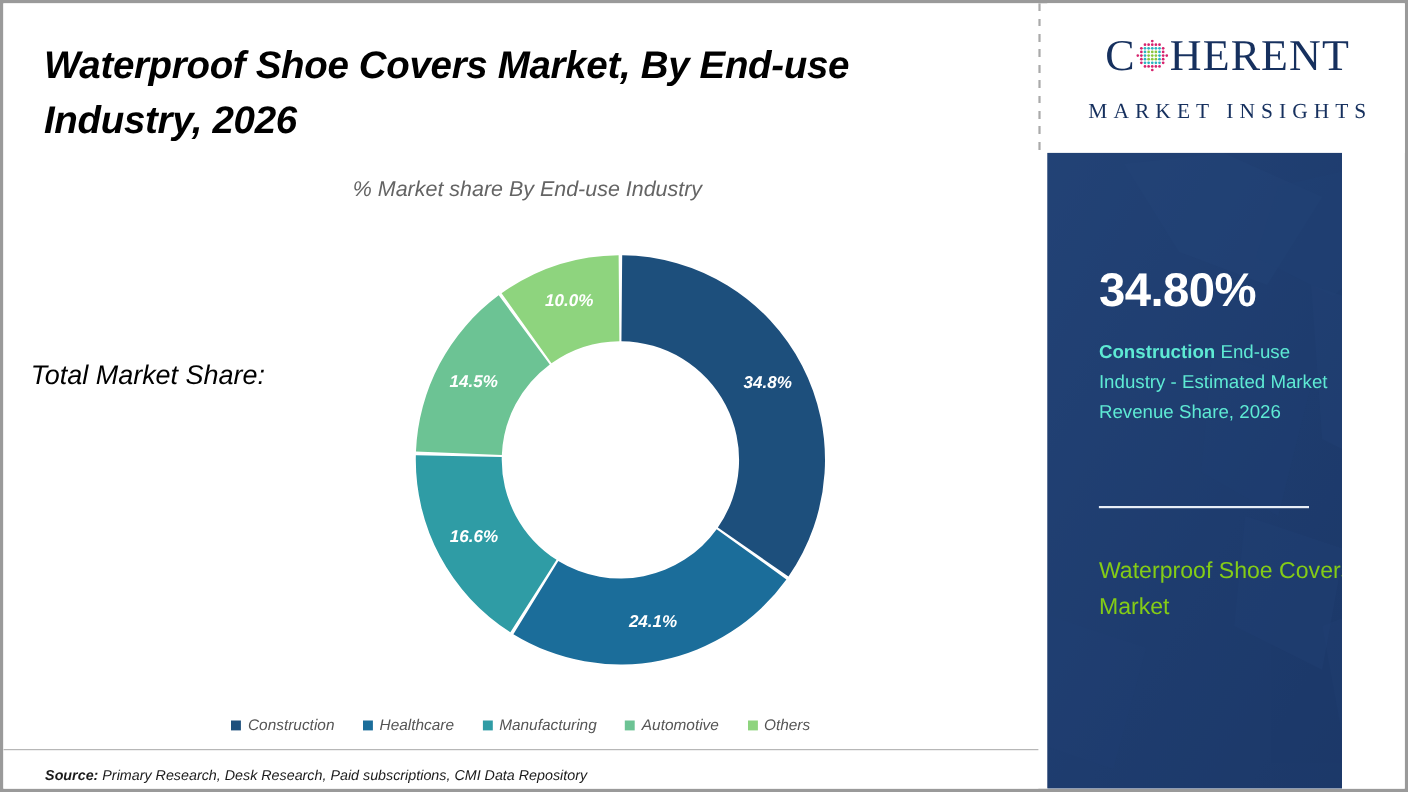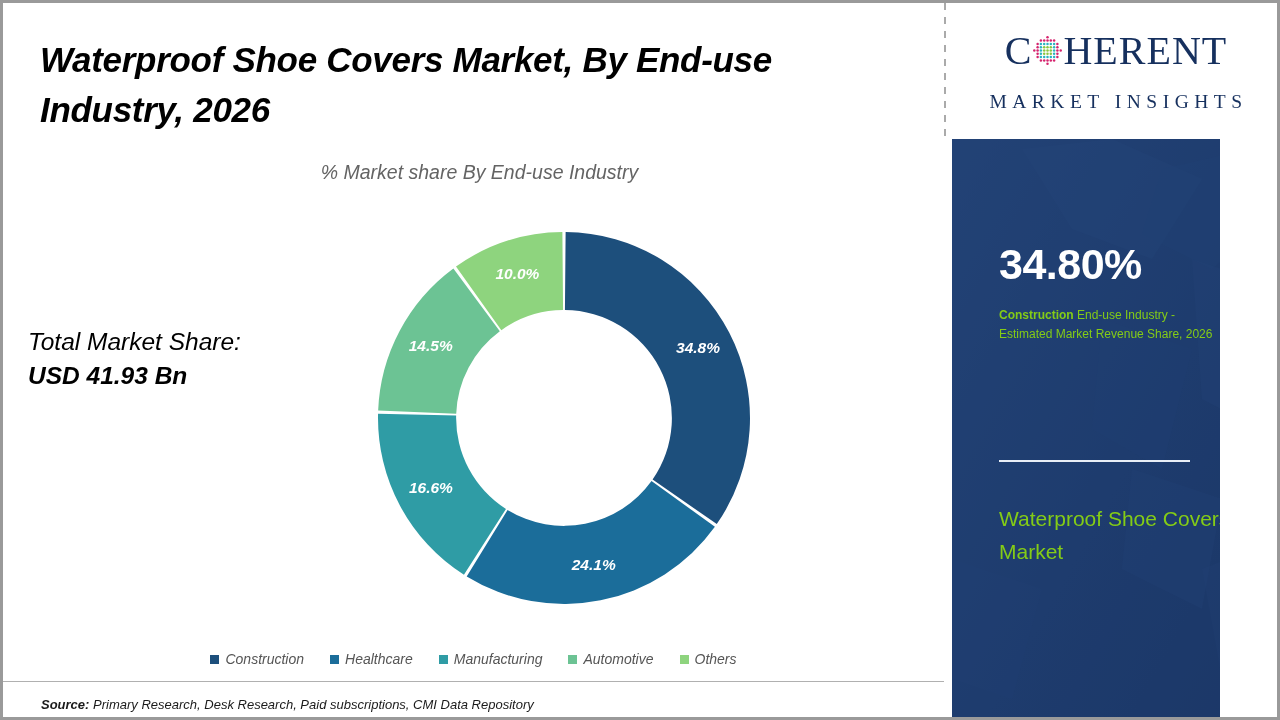--- a/index.html
+++ b/index.html
@@ -113,21 +113,21 @@
     position:absolute; left:0; top:0; width:328px; height:578px;
     opacity:0.5;
   }
   #stat-value {
     position:absolute; left:47px; top:104px; width:260px;
     color:#ffffff; font-size:43px; font-weight:bold; line-height:1;
     letter-spacing:-0.5px;
   }
   #stat-desc {
     position:absolute; left:47px; top:167px; width:232px;
-    color:#84cc16; font-size:12px; line-height:1.62; font-weight:normal;
+    color:#5eead4; font-size:17px; line-height:1.62; font-weight:normal;
   }
   #stat-desc b { font-weight:bold; }
   #right-divider {
     position:absolute; left:47px; top:321px; width:191px; height:1.6px;
     background:#e8eef6;
   }
   #right-market-name {
     position:absolute; left:47px; top:364px; width:250px;
     color:#84cc16; font-size:21px; line-height:1.55; font-weight:normal;
   }
@@ -138,21 +138,20 @@
 <div id="page">
 
   <div id="left-panel">
 
     <div id="page-title">Waterproof Shoe Covers Market, By End-use Industry, 2026</div>
 
     <div id="chart-subtitle">% Market share By End-use Industry</div>
 
     <div id="total-market-block">
       <div id="total-market-label">Total Market Share:</div>
-      <div id="total-market-value">USD 41.93 Bn</div>
     </div>
 
     <div id="donut-wrap">
       <svg id="donut-svg" viewBox="0 0 378 386">
         <g id="donut-slices">
             <path d="M 190.62313560269754 7.007082310064135 A 186 186 0 0 1 341.7707978837761 299.099402985853 L 277.6070627725901 254.53765373179473 A 107.88 107.88 0 0 0 189.94141864956458 85.1241077398372 Z" fill="#1d4f7c"></path>
             <path d="M 339.89584024763417 301.74946158929004 A 186 186 0 0 1 91.70457320132813 351.5231841847251 L 132.5686524567703 284.9434468271406 A 107.88 107.88 0 0 0 276.5195873436278 256.0746877217882 Z" fill="#1b6d9a"></path>
             <path d="M 88.95278072596639 349.8010010029701 A 186 186 0 0 1 3.0478746659780995 188.78015595546262 L 81.14776730626731 190.55249045416832 A 107.88 107.88 0 0 0 130.97261282106052 283.9445805817227 Z" fill="#2f9ca5"></path>
             <path d="M 3.14984250871305 185.53548658894388 A 186 186 0 0 1 78.36296166425045 43.48262392519763 L 124.83051776526526 106.27992187661462 A 107.88 107.88 0 0 0 81.20690865505357 188.67058222158744 Z" fill="#6cc394"></path>
             <path d="M 80.9892502377651 41.5745135857247 A 186 186 0 0 1 187.3768643973025 7.007082310064135 L 188.05858135043545 85.1241077398372 A 107.88 107.88 0 0 0 126.35376513790376 105.17321787972033 Z" fill="#8ed47e"></path>

